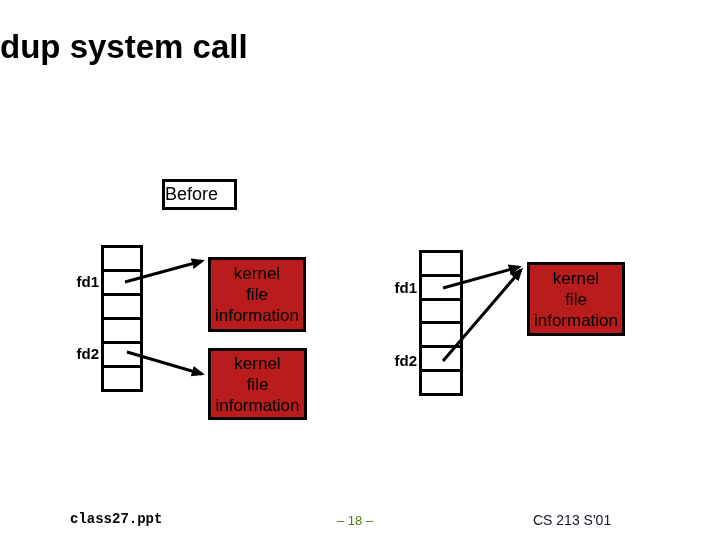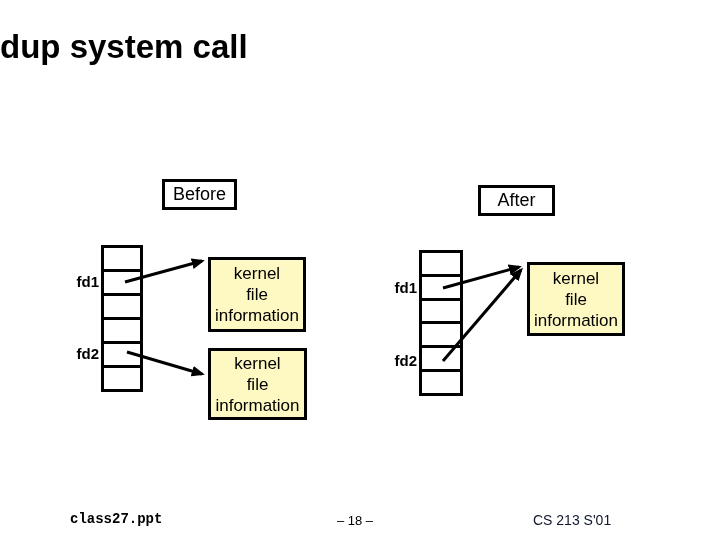--- a/index.html
+++ b/index.html
@@ -37,21 +37,21 @@
     font-size: 19px;
     font-weight: bold;
     white-space: pre;
   }
   .panel-label {
     position: absolute;
     border: 3px solid #000;
     box-sizing: border-box;
     display: flex;
     align-items: center;
-    justify-content: center;
+    justify-content: flex-start;
     font-size: 18px;
     background: #fff;
   }
   .before-label { left: 162px; top: 179px; width: 75px; height: 31px; }
   .after-label  { left: 478px; top: 185px; width: 77px; height: 31px; }
   .fd-table {
     position: absolute;
     border: 3px solid #000;
     box-sizing: border-box;
     display: flex;
@@ -77,21 +77,21 @@
     position: absolute;
     border: 3px solid #000;
     box-sizing: border-box;
     display: flex;
     flex-direction: column;
     align-items: center;
     justify-content: center;
     font-size: 17px;
     line-height: 21px;
     text-align: center;
-    background: #fef9c3;
+    background: #b91c1c;
   }
   .kbox-before-1 { left: 208px; top: 257px; width: 98px; height: 75px; }
   .kbox-before-2 { left: 208px; top: 348px; width: 99px; height: 72px; }
   .kbox-after-1  { left: 527px; top: 262px; width: 98px; height: 74px; }
   .arrows-overlay {
     position: absolute;
     left: 0; top: 0;
     width: 720px; height: 540px;
     pointer-events: none;
   }
@@ -101,21 +101,21 @@
     font-family: "Liberation Mono", monospace;
     font-size: 14px;
     font-weight: bold;
   }
   .footer-page {
     position: absolute;
     left: 260px; top: 513px;
     width: 190px;
     text-align: center;
     font-size: 13px;
-    color: #000000;
+    color: #4d7c0f;
   }
   .footer-course {
     position: absolute;
     left: 533px; top: 512px;
     font-size: 14px;
     color: #0f172a;
   }
 </style>
 </head>
 <body>
@@ -146,23 +146,20 @@
     <div>kernel</div>
     <div>file</div>
     <div>information</div>
   </div>
   <div class="kernel-box kbox-before-2">
     <div>kernel</div>
     <div>file</div>
     <div>information</div>
   </div>
 
-  <div class="panel-label after-label">
-    <span>After</span>
-  </div>
 
   <div class="fd-table fd-table-after">
     <div class="fd-cell"></div>
     <div class="fd-cell"></div>
     <div class="fd-cell"></div>
     <div class="fd-cell"></div>
     <div class="fd-cell"></div>
     <div class="fd-cell"></div>
   </div>
   <div class="fd-label fd1-after">fd1</div>

